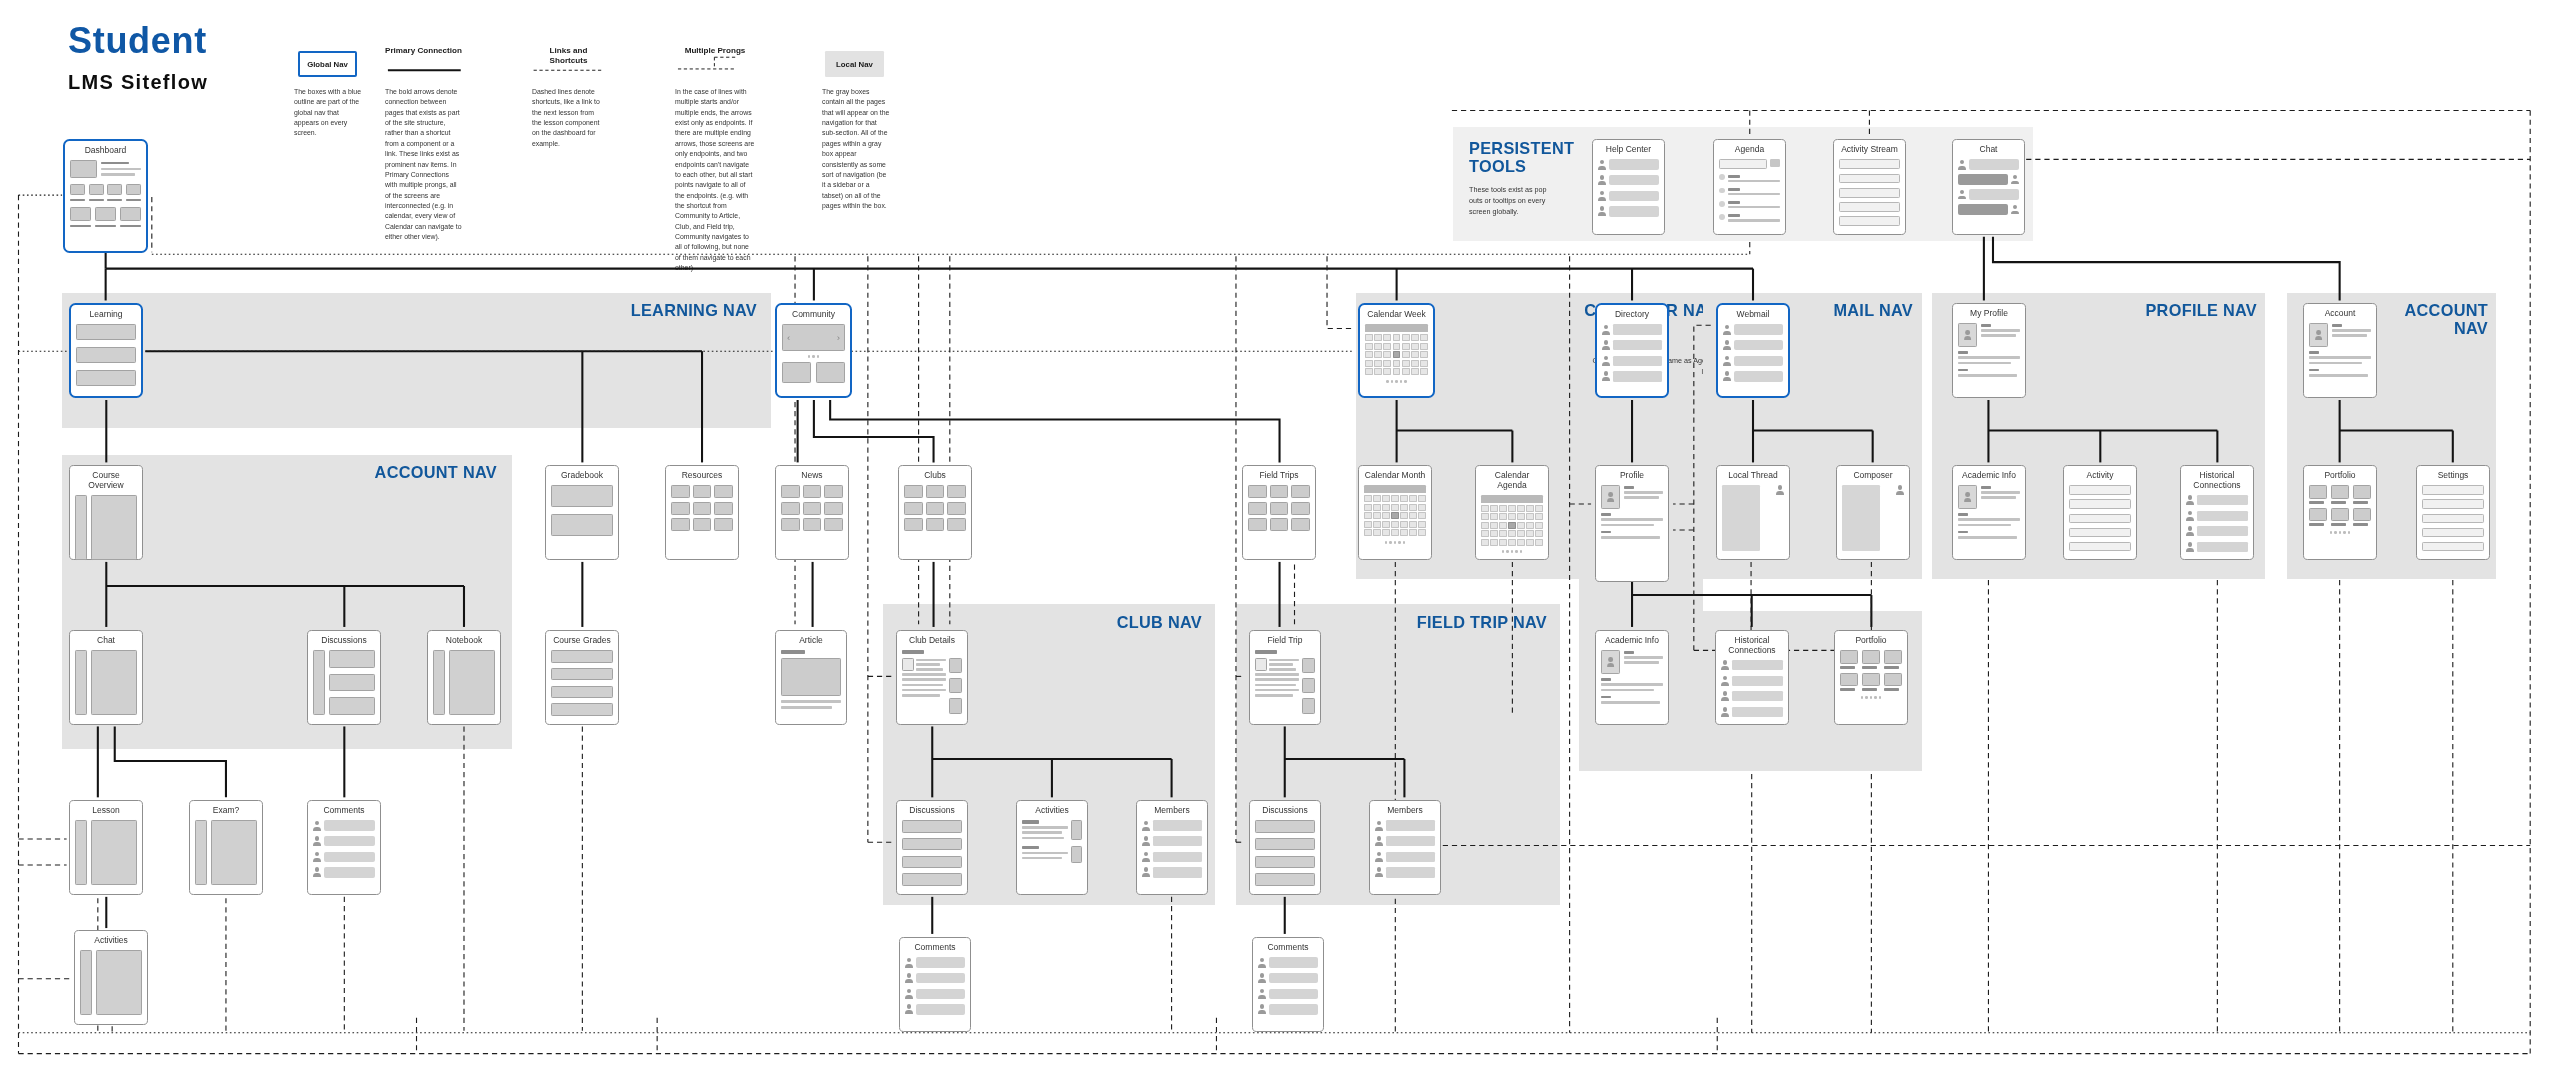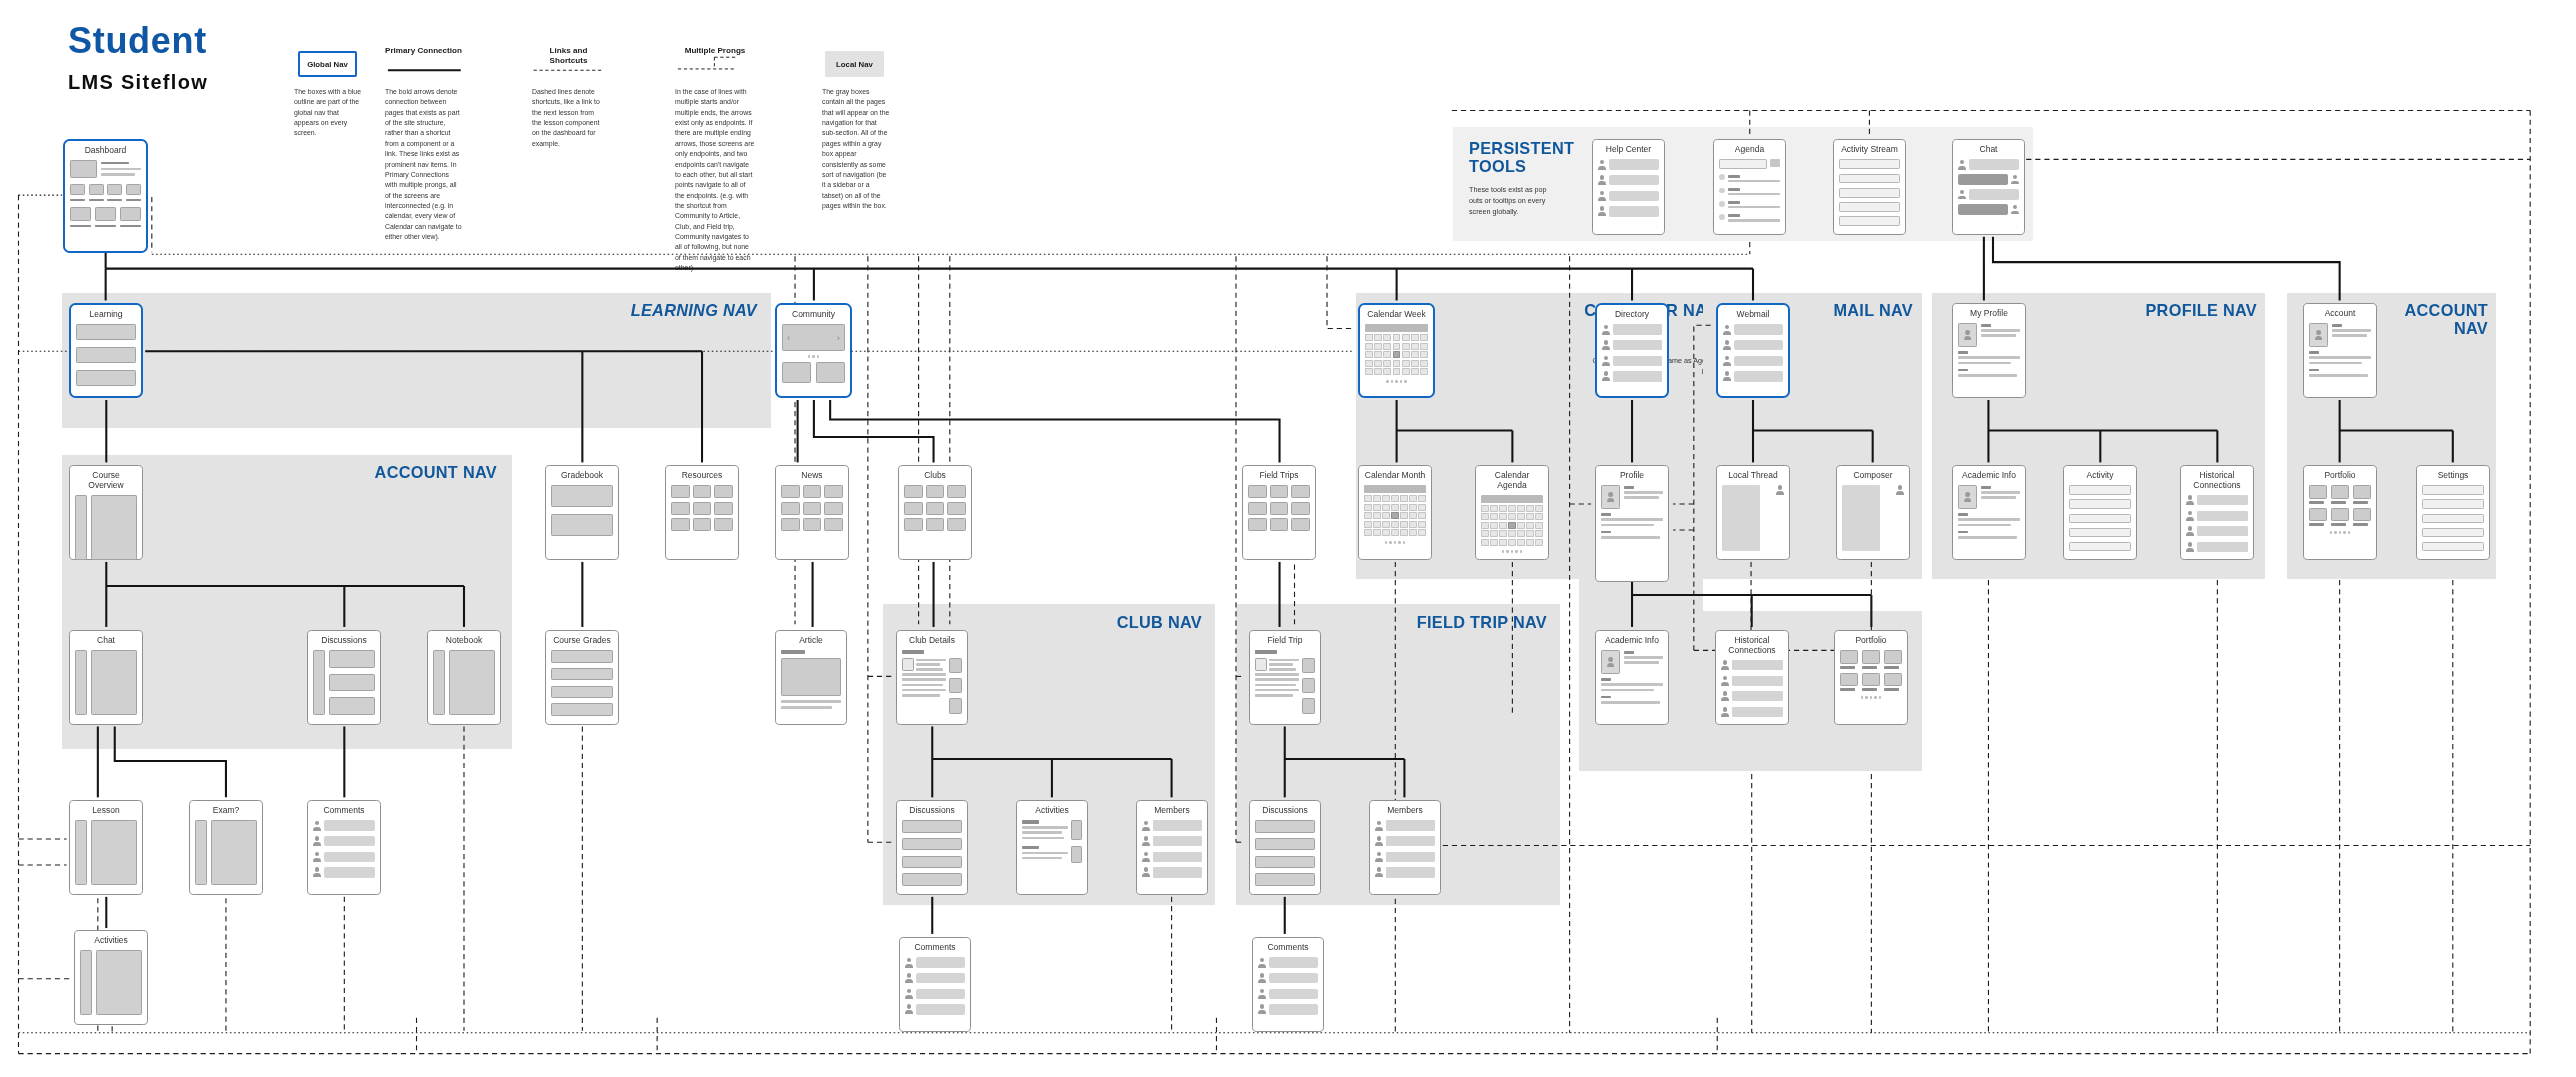--- a/index.html
+++ b/index.html
@@ -83,21 +83,21 @@
   <div id="lg-local-box" class="abs lg-box" style="left:825px;top:51px;width:59px;height:26px;">
     <span>Local Nav</span>
   </div>
   <div class="abs lg-text" style="left:822px;top:87px;width:69px;">The gray boxes contain all the pages that will appear on the navigation for that sub-section. All of the pages within a gray box appear consistently as some sort of navigation (be it a sidebar or a tabset) on all of the pages within the box.</div>
 
   <div class="panel lite" style="left:1453px;top:127px;width:580px;height:114px;"></div>
   <div class="panel-title" style="left:1469px;top:139px;width:130px;">PERSISTENT TOOLS</div>
   <div class="panel-note" style="left:1469px;top:185px;width:91px;">These tools exist as pop outs or tooltips on every screen globally.</div>
 
   <div class="panel" style="left:62px;top:293px;width:709px;height:135px;"></div>
-  <div class="panel-title tr" style="left:572px;top:301px;width:185px;font-style:italic;">LEARNING NAV</div>
+  <div class="panel-title tr" style="left:572px;top:301px;width:185px;">LEARNING NAV</div>
 
   <div class="panel" style="left:62px;top:455px;width:450px;height:294px;"></div>
   <div class="panel-title tr" style="left:325px;top:463px;width:172px;">ACCOUNT NAV</div>
 
   <div class="panel" style="left:883px;top:604px;width:332px;height:301px;"></div>
   <div class="panel-title tr" style="left:1054px;top:613px;width:148px;">CLUB NAV</div>
 
   <div class="panel" style="left:1236px;top:604px;width:324px;height:301px;"></div>
   <div class="panel-title tr" style="left:1405px;top:613px;width:142px;">FIELD TRIP NAV</div>
 

